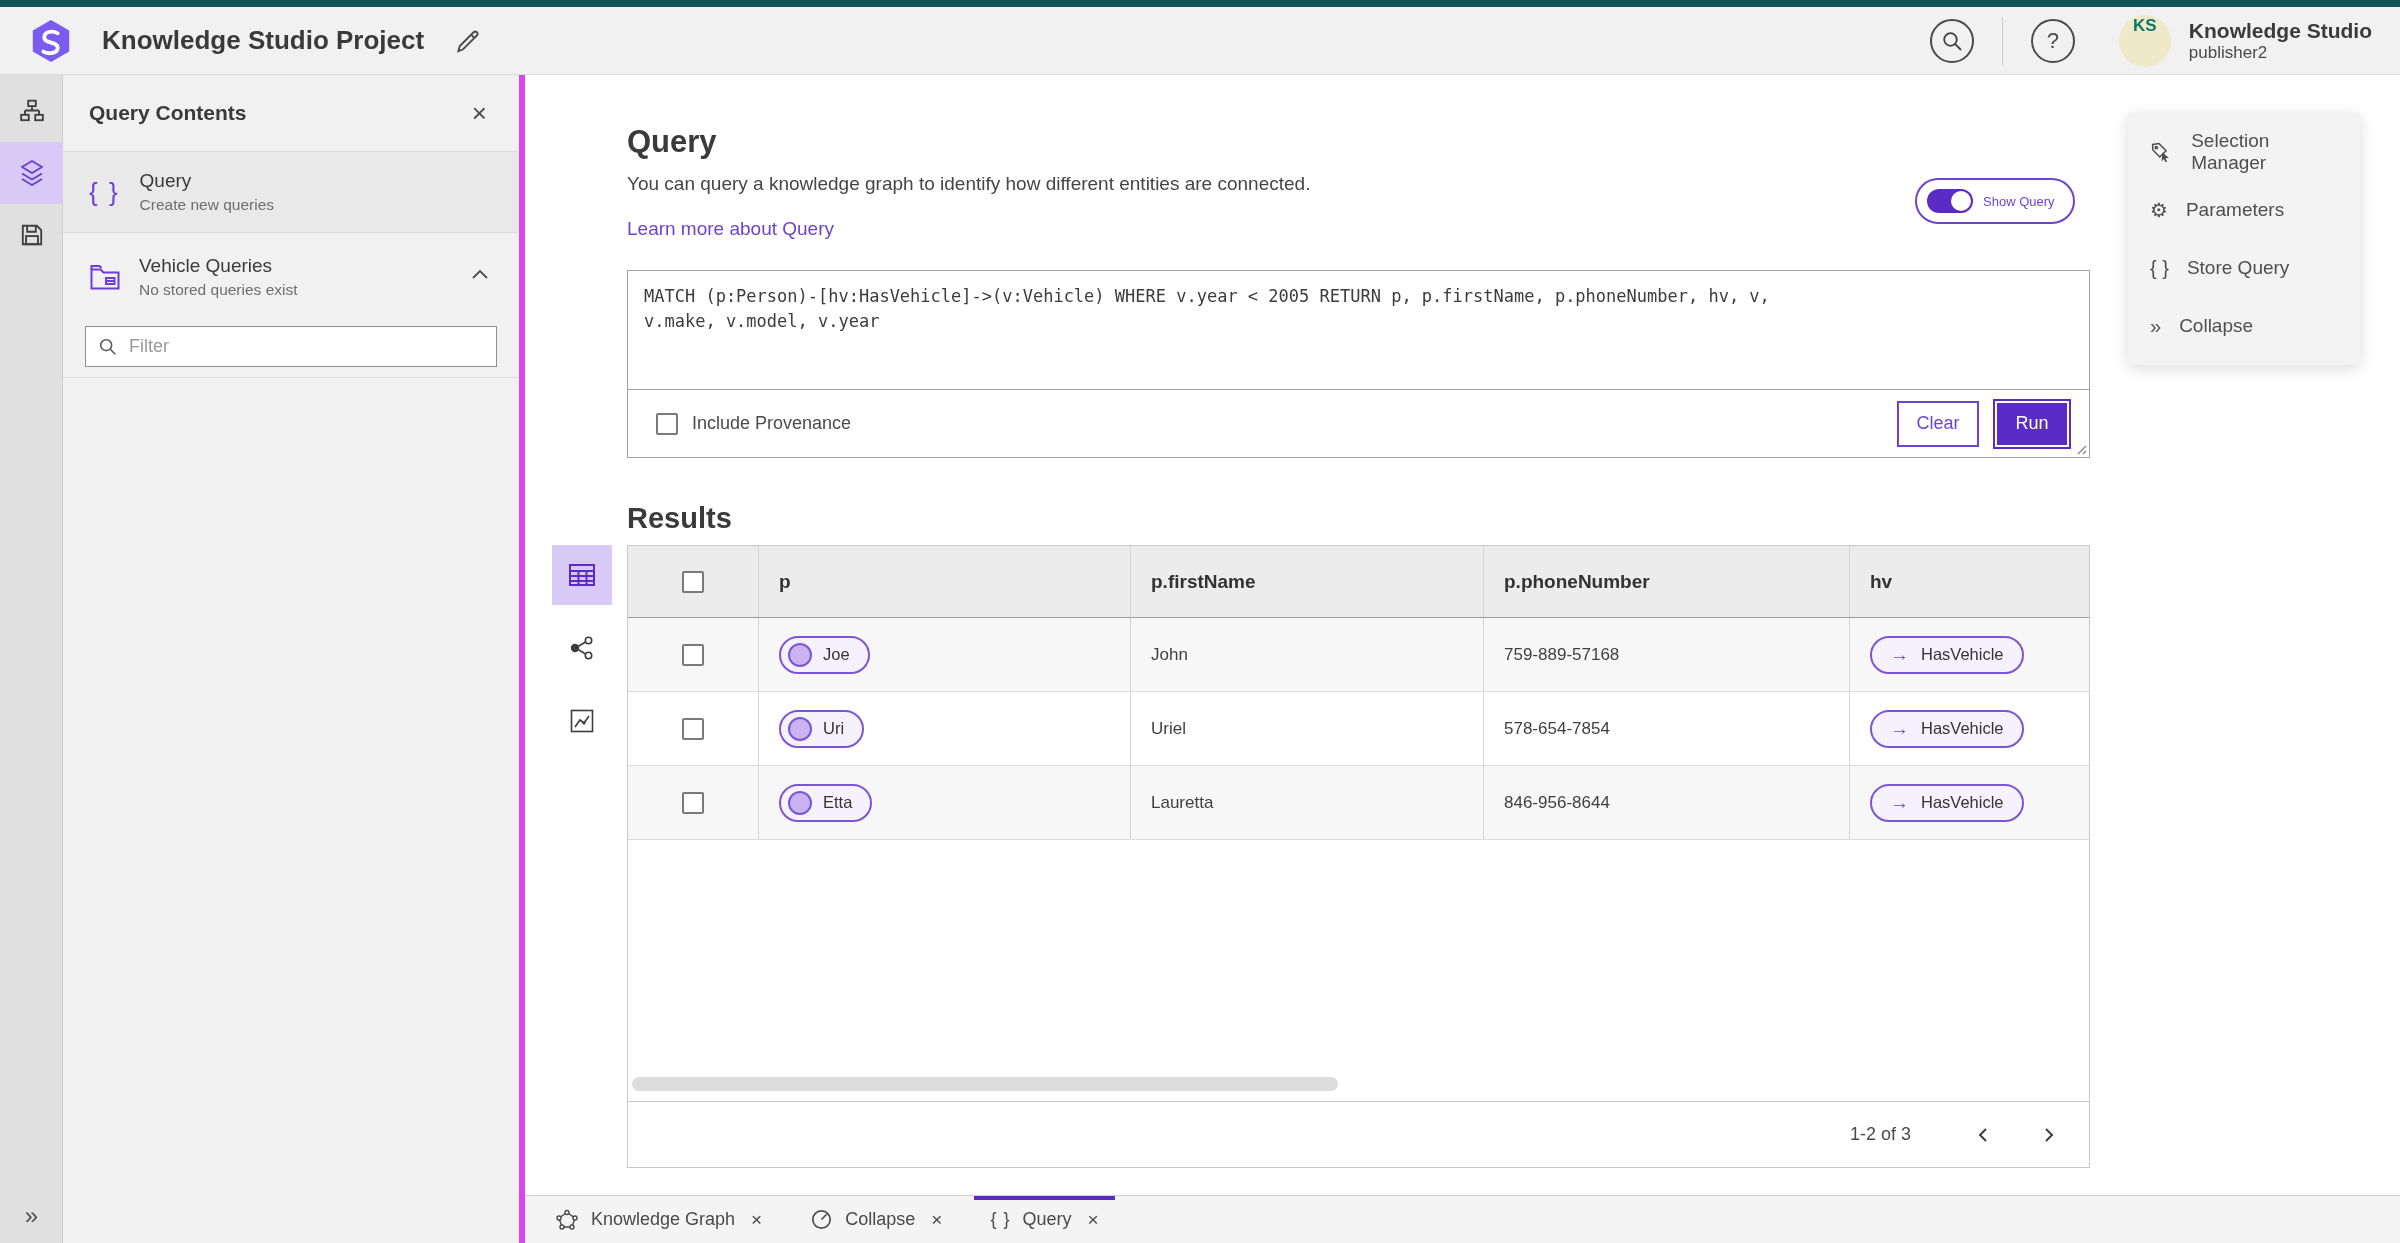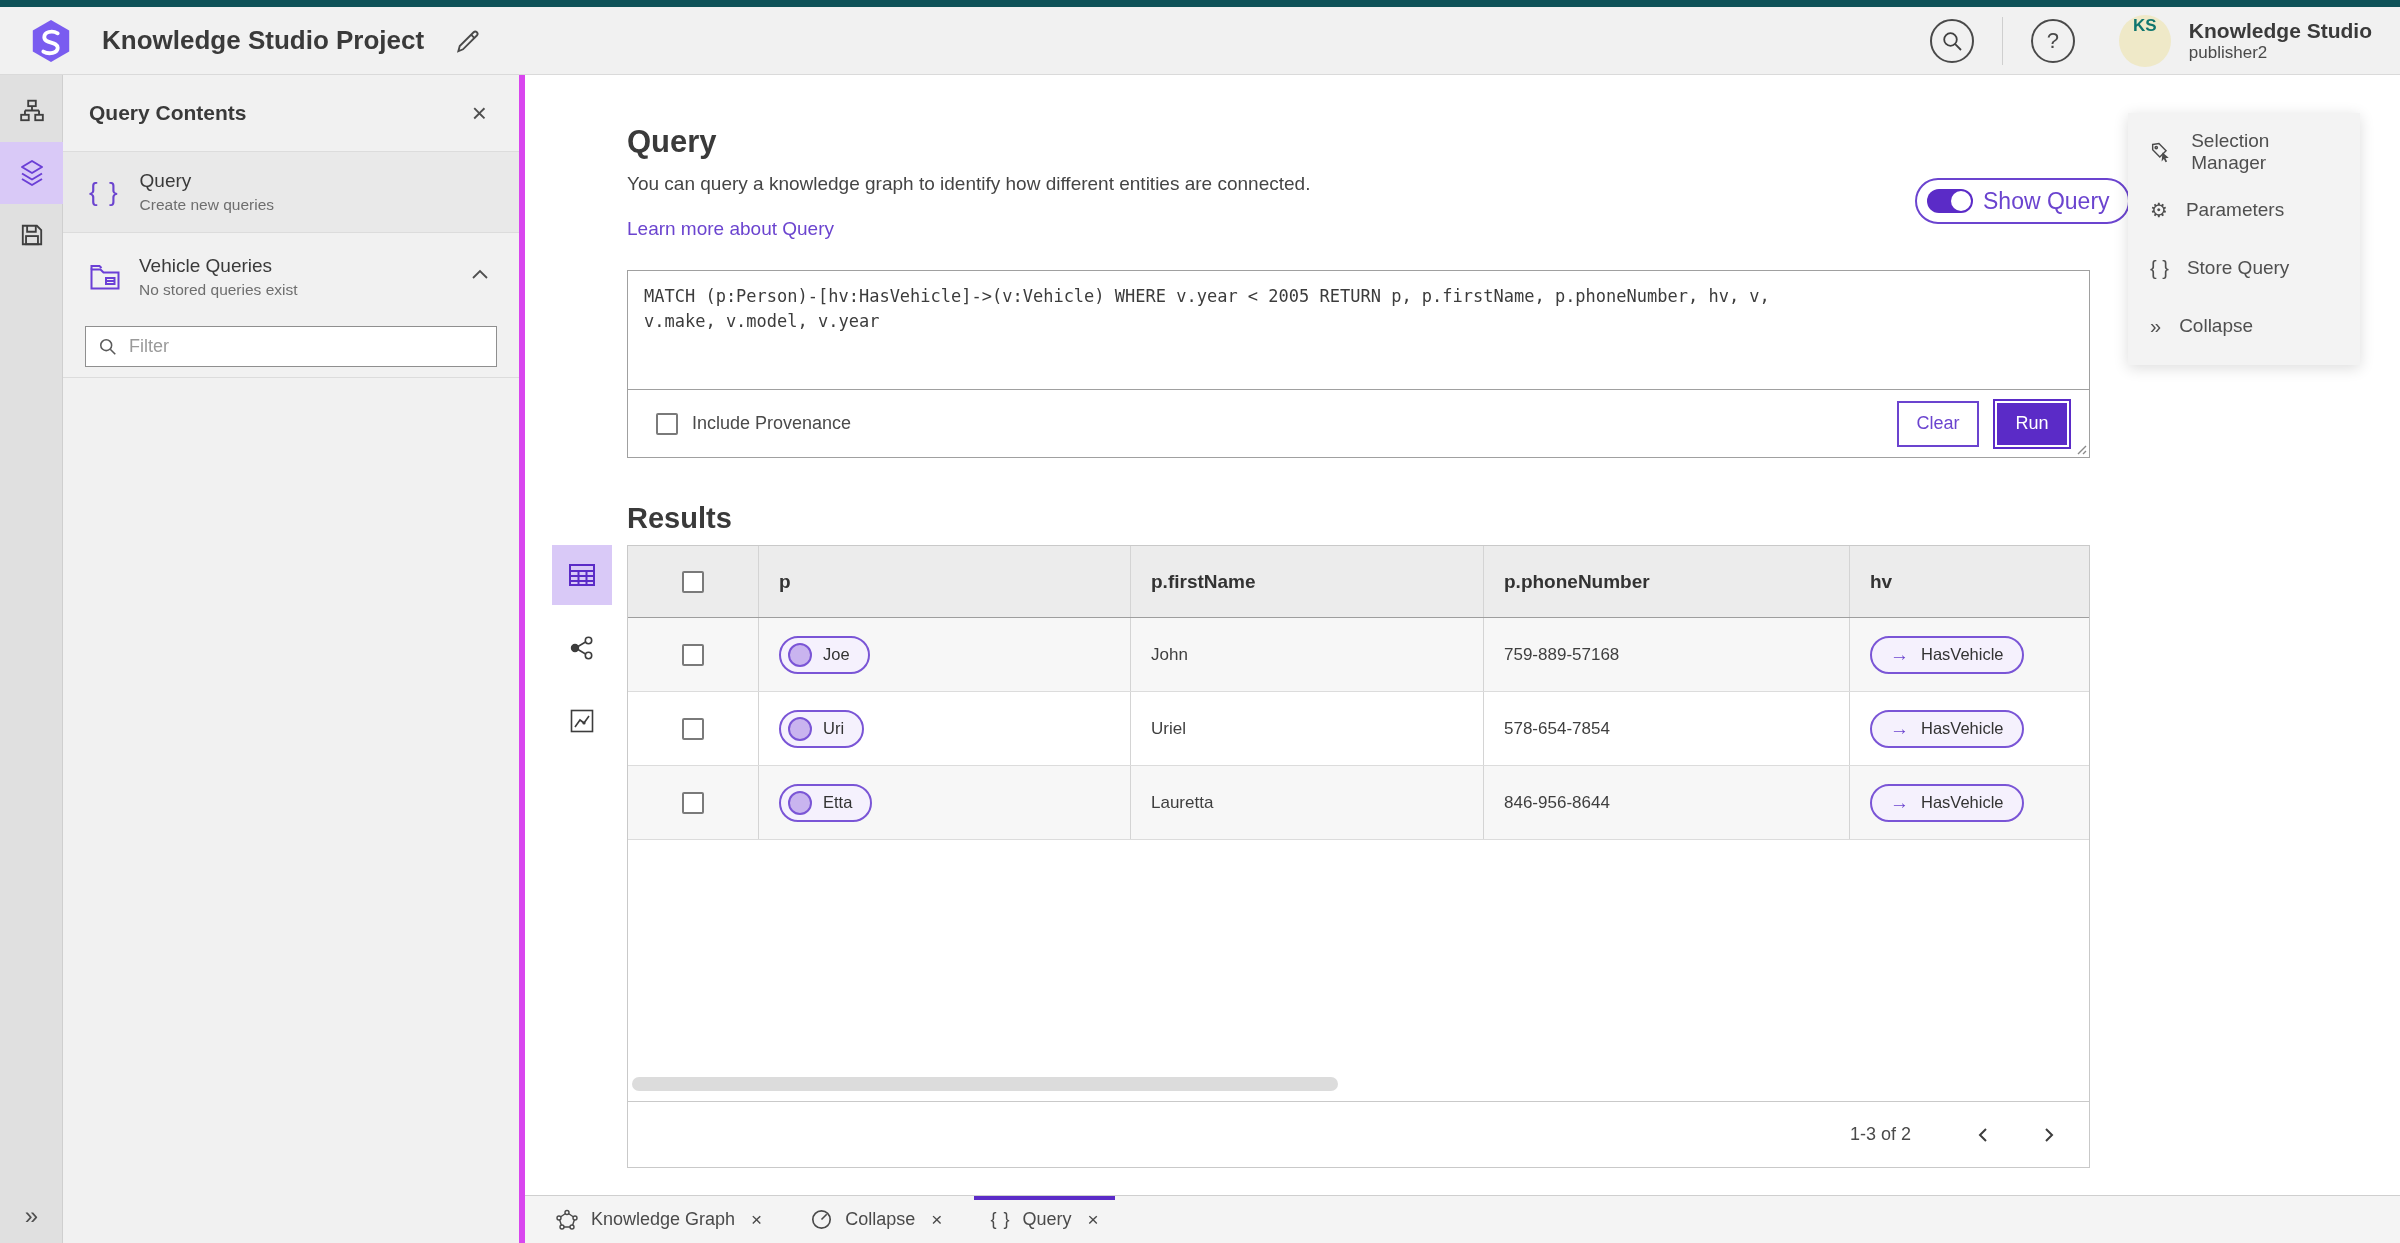--- a/index.html
+++ b/index.html
@@ -60,21 +60,21 @@
   
   .main{position:absolute;top:75px;left:525px;right:0;bottom:57px;background:#fff;}
   .h1{position:absolute;left:102px;top:28px;font-size:31px;font-weight:700;color:#3a3a3a;}
   .desc{position:absolute;left:102px;top:98px;font-size:19px;color:#454545;}
   .learn-link{position:absolute;left:102px;top:143px;font-size:19px;color:var(--accent);text-decoration:none;cursor:pointer;}
 
   .show-toggle{position:absolute;left:1390px;top:103px;height:46px;border-radius:23px;border:2px solid var(--accent);
                background:#fff;display:flex;align-items:center;gap:10px;padding:0 18px 0 10px;cursor:pointer;}
   .switch{width:46px;height:24px;border-radius:12px;background:var(--accent-dark);position:relative;}
   .switch-knob{position:absolute;right:2px;top:2px;width:20px;height:20px;border-radius:50%;background:#fff;}
-  .show-toggle-label{font-size:23px;color:var(--accent);}
+  .show-toggle-label{font-size:13px;color:var(--accent);}
 
   .query-box{position:absolute;left:102px;top:195px;width:1463px;height:188px;border:1px solid #a0a0a0;background:#fff;}
   .query-editor{height:119px;border-bottom:1px solid #a0a0a0;padding:13px 16px;
                 font-family:"DejaVu Sans Mono","Liberation Mono",monospace;font-size:17px;line-height:25px;
                 color:#3c3c3c;white-space:pre-wrap;overflow:hidden;position:relative;cursor:text;}
   .resize-handle{position:absolute;right:2px;bottom:2px;}
   .query-footer{height:67px;display:flex;align-items:center;padding:0 14px 0 28px;}
   .checkbox{width:22px;height:22px;border:2px solid #7a7a7a;background:#fff;border-radius:2px;flex:0 0 auto;cursor:pointer;}
   .prov-label{font-size:18px;color:#4a4a4a;margin-left:14px;}
   .spacer{flex:1;}
@@ -387,21 +387,21 @@
             <span class="edge-arrow">→</span>
             <span class="pill-label">HasVehicle</span>
           </span>
         </div>
       </div>
 
       <div class="tspacer"></div>
       <div class="hscroll-thumb"></div>
 
       <div class="tfoot">
-        <span class="page-range">1-3 of 2</span>
+        <span class="page-range">1-2 of 3</span>
         <button class="page-btn prev">
           <svg width="16" height="18" viewBox="0 0 14 18" fill="none" stroke="#3d3d3d" stroke-width="2">
             <path d="M10 3L4 9l6 6"></path>
           </svg>
         </button>
         <button class="page-btn next">
           <svg width="16" height="18" viewBox="0 0 14 18" fill="none" stroke="#3d3d3d" stroke-width="2">
             <path d="M4 3l6 6-6 6"></path>
           </svg>
         </button>

